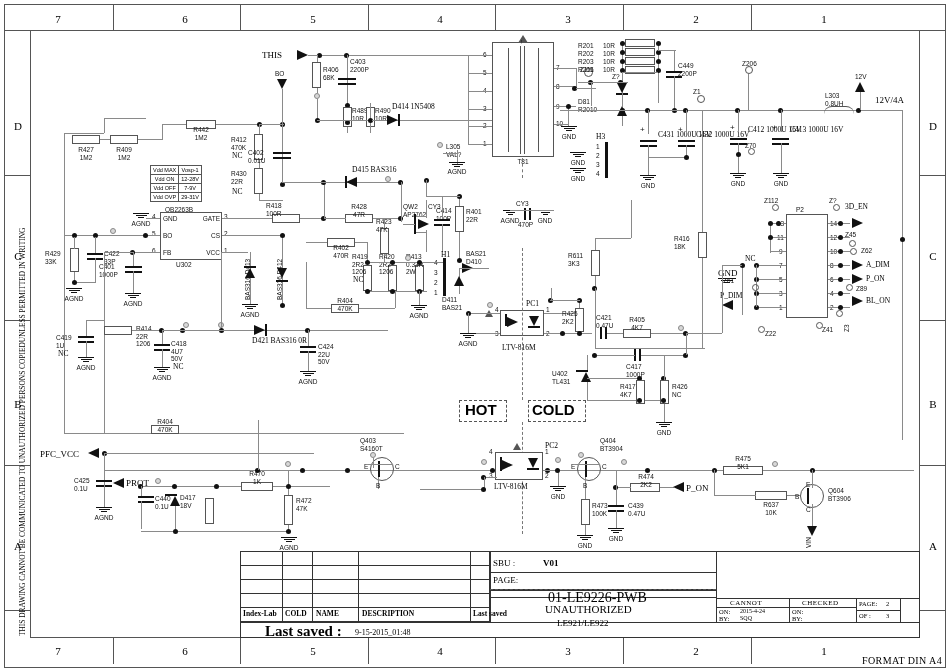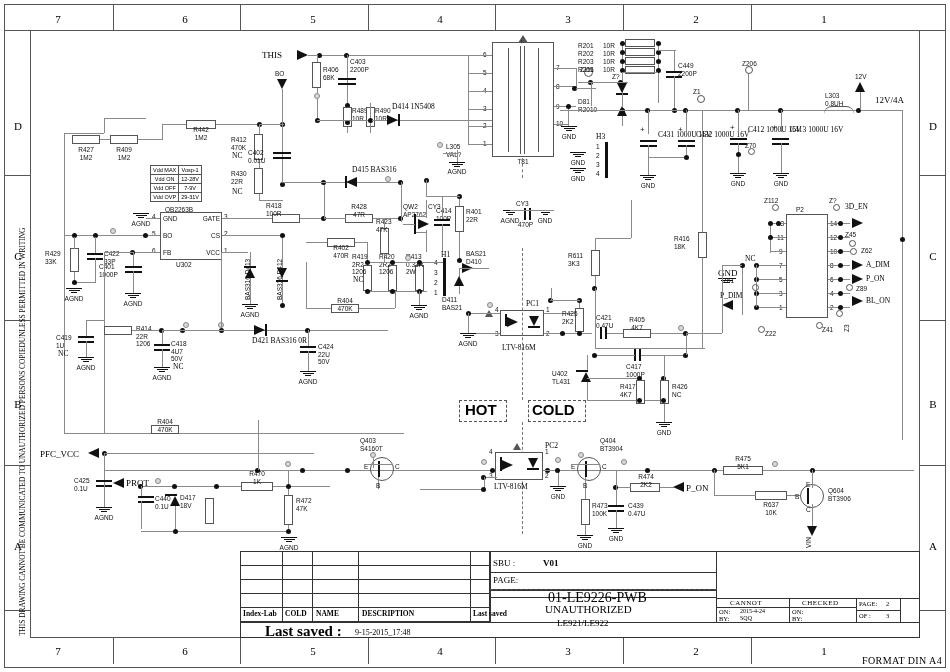--- a/index.html
+++ b/index.html
@@ -1121,21 +1121,21 @@
   <div class="abs" style="left:358px;top:551px;width:1px;height:71px;background:#333;"></div>
   <div class="abs" style="left:470px;top:551px;width:1px;height:71px;background:#333;"></div>
   <div class="abs tb-t bold" style="left:243px;top:609px;font-size:7.5px;">Index-Lab</div>
   <div class="abs tb-t bold" style="left:285px;top:609px;font-size:7.5px;">COLD</div>
   <div class="abs tb-t bold" style="left:316px;top:609px;font-size:7.5px;">NAME</div>
   <div class="abs tb-t bold" style="left:362px;top:609px;font-size:7.5px;">DESCRIPTION</div>
   <div class="abs tb-t bold" style="left:473px;top:609px;font-size:7.5px;">Last saved</div>
 
   <div class="abs" style="left:240px;top:622px;width:680px;height:1px;background:#333;"></div>
   <div class="abs tb-t bold" style="left:265px;top:623px;font-size:15px;">Last saved :</div>
-  <div class="abs tb-t" style="left:355px;top:628px;font-size:8px;">9-15-2015_17:48</div>
+  <div class="abs tb-t" style="left:355px;top:628px;font-size:8px;">9-15-2015_01:48</div>
 
   <div class="abs" style="left:490px;top:551px;width:1px;height:71px;background:#333;"></div>
   <div class="abs" style="left:716px;top:551px;width:1px;height:71px;background:#333;"></div>
   <div class="abs" style="left:490px;top:572px;width:226px;height:1px;background:#333;"></div>
   <div class="abs" style="left:490px;top:589px;width:226px;height:1px;background:#333;border-top:1px dashed #555;"></div>
   <div class="abs" style="left:490px;top:597px;width:226px;height:1px;background:#333;"></div>
   <div class="abs tb-t" style="left:493px;top:558px;font-size:9px;">SBU :</div>
   <div class="abs tb-t bold" style="left:543px;top:558px;font-size:9px;">V01</div>
   <div class="abs tb-t" style="left:493px;top:575px;font-size:9px;">PAGE:</div>
   <div class="abs tb-t" style="left:548px;top:590px;font-size:14px;">01-LE9226-PWB</div>

